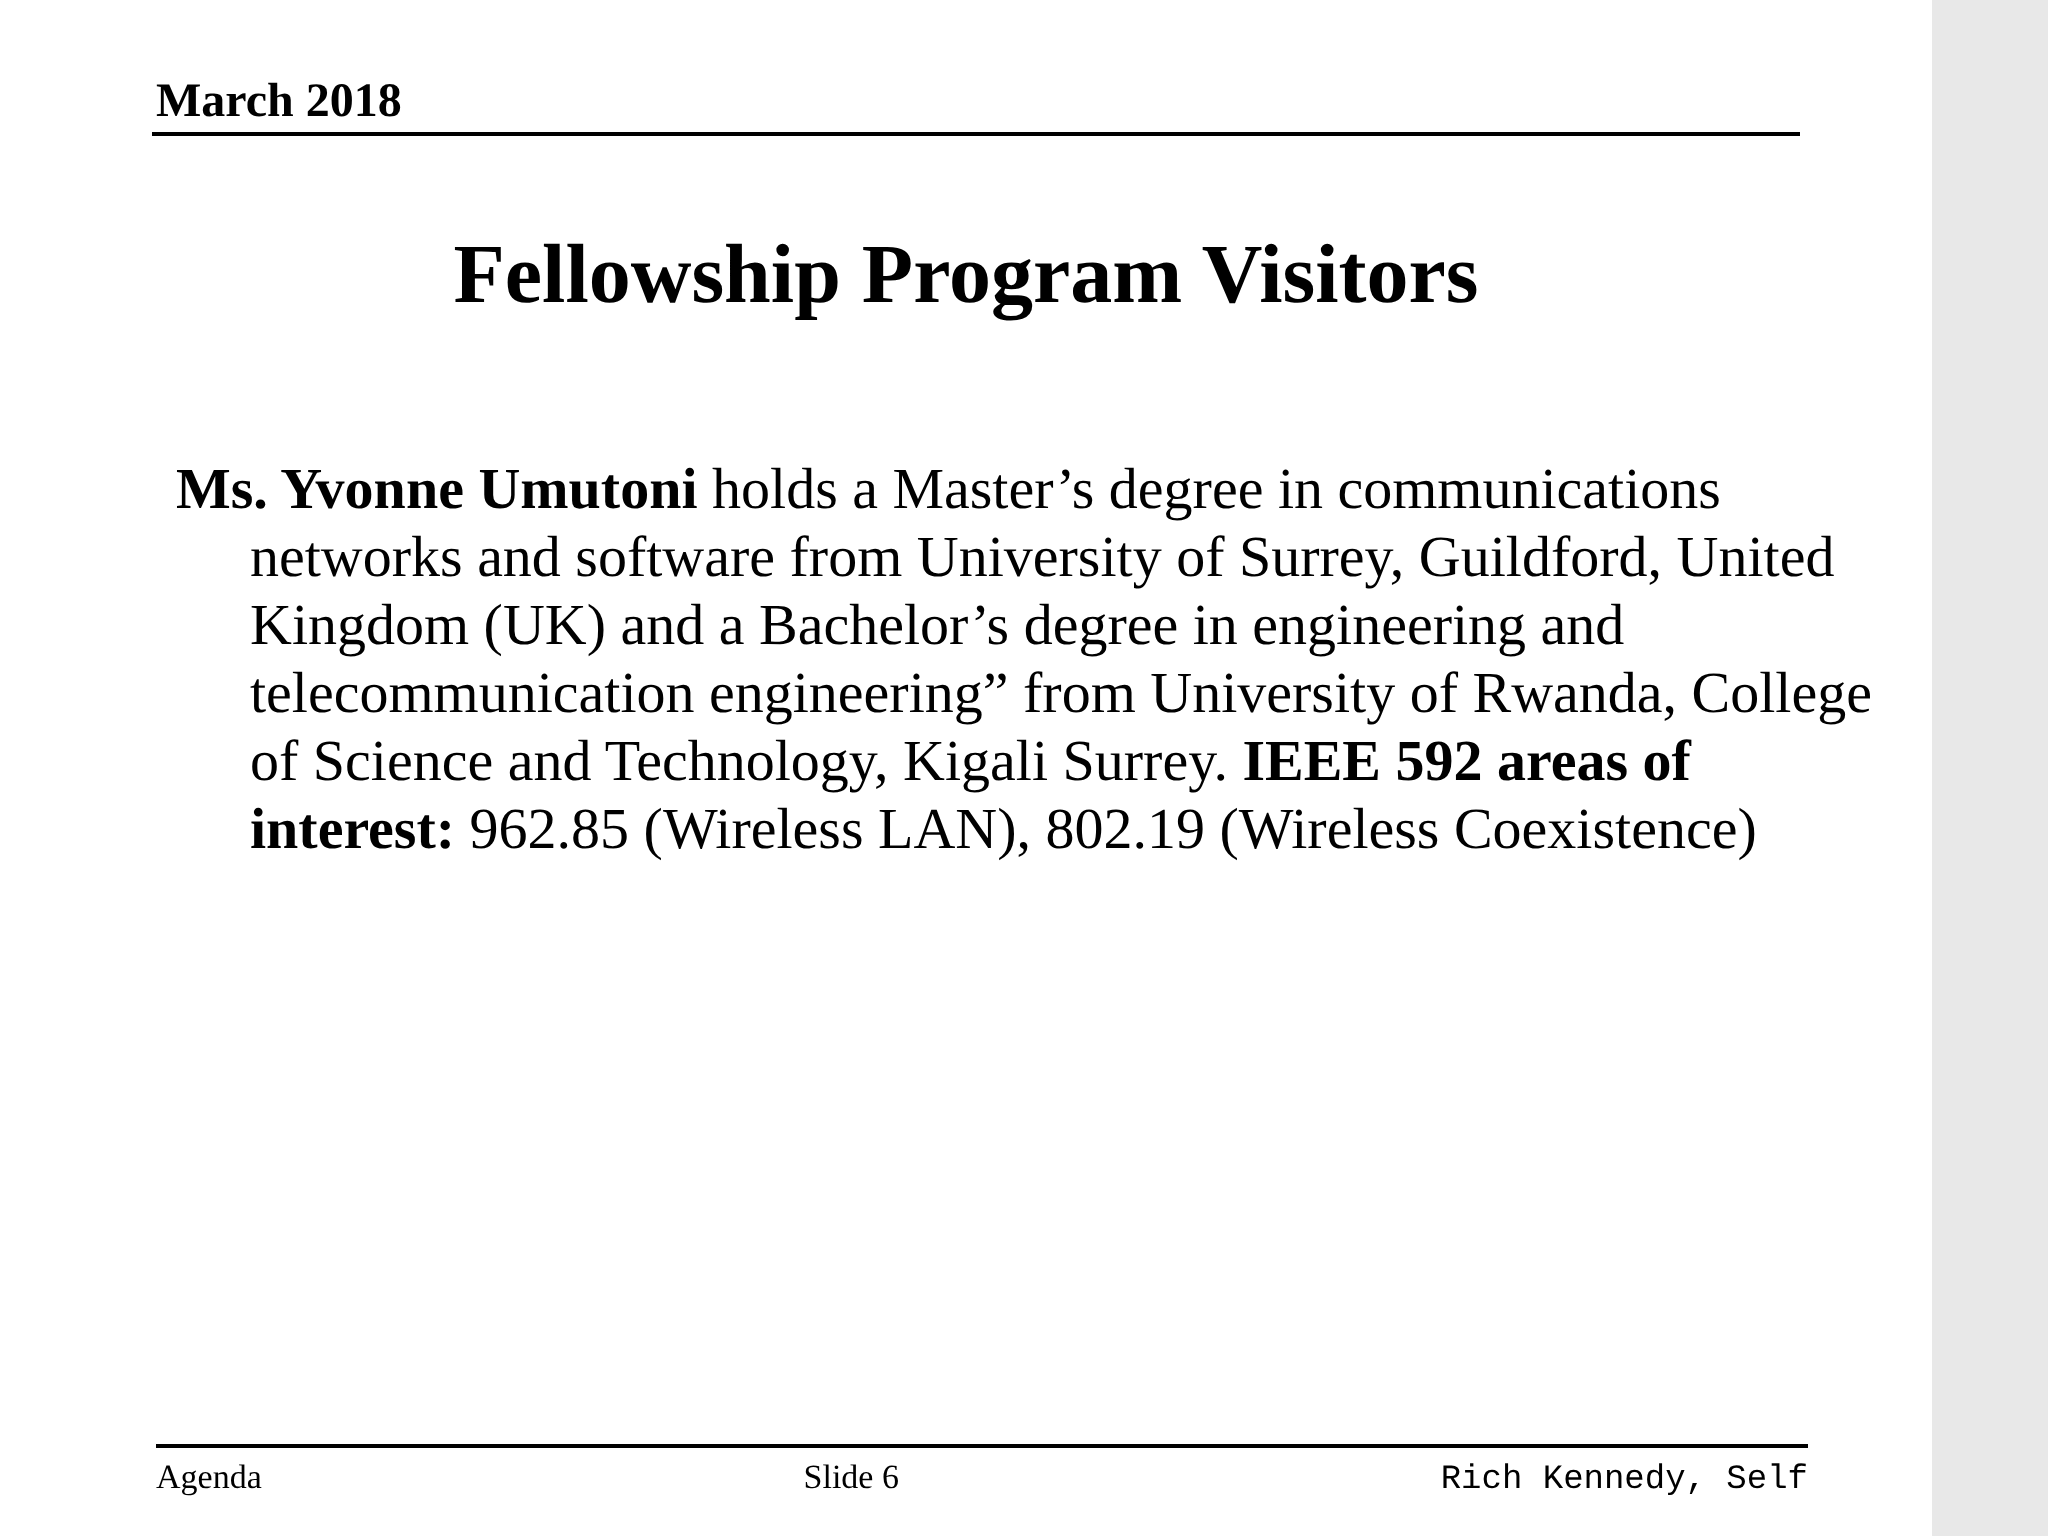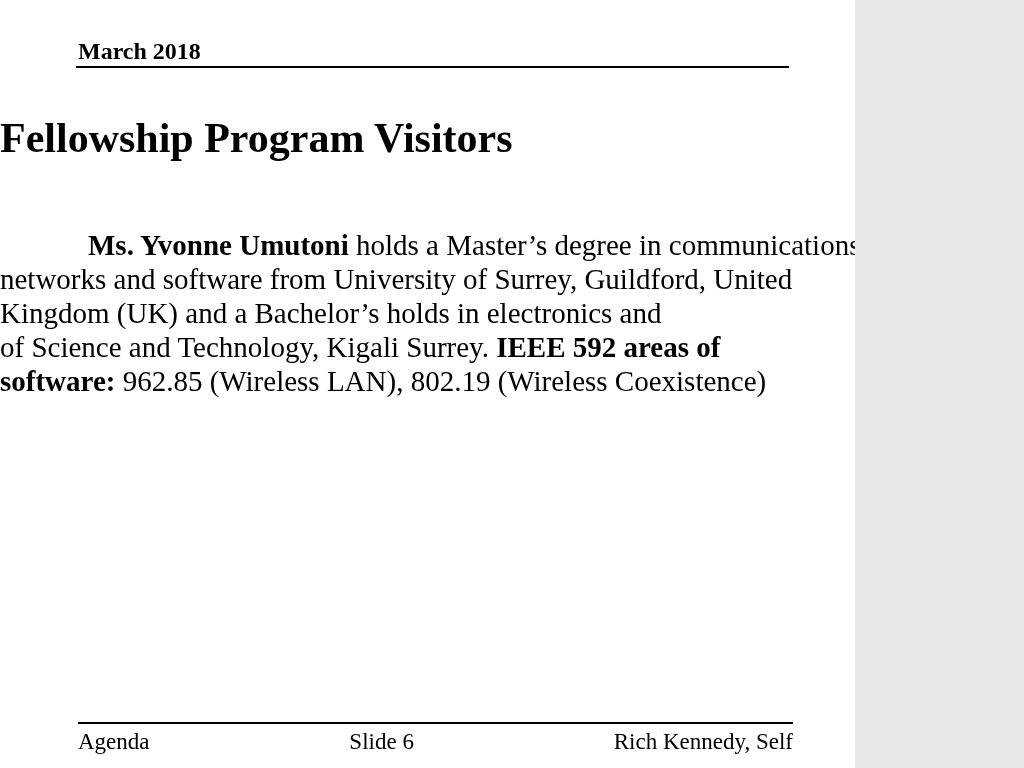--- a/index.html
+++ b/index.html
@@ -4,21 +4,21 @@
 <style>
   :root {
     --bg: #ffffff;
     --text: #000000;
     --rule: #000000;
   }
   * { margin: 0; padding: 0; box-sizing: border-box; }
   html, body { background: #e8e8e8; }
   .slide {
     position: relative;
-    width: 855px;
+    width: 966px;
     height: 768px;
     background: var(--bg);
     color: var(--text);
     font-family: "Liberation Serif", "DejaVu Serif", serif;
     overflow: hidden;
   }
   .header {
     position: absolute;
     top: 38px;
     left: 78px;
@@ -35,79 +35,81 @@
     top: 66px;
     left: 76px;
     right: 66px;
     border-top: 2px solid var(--rule);
   }
   .title {
     position: absolute;
     top: 114px;
     left: 0;
     width: 100%;
-    text-align: left;
+    text-align: center;
     font-size: 42px;
     font-weight: bold;
     white-space: nowrap;
   }
   .body {
     position: absolute;
     top: 228px;
     left: 0;
     right: 40px;
     font-size: 29px;
     line-height: 34px;
   }
   .body-line {
+    margin-left: 125px;
     white-space: nowrap;
   }
   .body-line.first {
     margin-left: 88px;
   }
   .footer-rule {
     position: absolute;
     top: 722px;
     left: 78px;
     right: 62px;
     border-top: 2px solid var(--rule);
   }
   .footer {
     position: absolute;
     top: 729px;
     left: 78px;
     right: 62px;
     display: flex;
     justify-content: space-between;
     align-items: baseline;
-    font-size: 23px;
+    font-size: 17px;
     white-space: nowrap;
   }
   .footer .center { text-align: center; }
-  .footer .right { text-align: left; }
+  .footer .right { text-align: left; font-family: Liberation Mono, monospace; }
 </style>
 </head>
 <body>
 
 <div class="slide">
 
   <div class="header">
     <span>March 2018</span>
   </div>
 
   <div class="header-rule"></div>
 
   <h1 class="title">Fellowship Program Visitors</h1>
 
   <div class="body">
       <div class="body-line first"><b>Ms. Yvonne Umutoni</b><span> holds a Master’s degree in communications</span></div>
       <div class="body-line"><span>networks and software from University of Surrey, Guildford, United</span></div>
-      <div class="body-line"><span>Kingdom (UK) and a Bachelor’s holds in electronics and</span></div>
+      <div class="body-line"><span>Kingdom (UK) and a Bachelor’s degree in engineering and</span></div>
+      <div class="body-line"><span>telecommunication engineering” from University of Rwanda, College</span></div>
       <div class="body-line"><span>of Science and Technology, Kigali Surrey. </span><b>IEEE 592 areas of</b></div>
-      <div class="body-line"><b>software:</b><span> 962.85 (Wireless LAN), 802.19 (Wireless Coexistence)</span></div>
+      <div class="body-line"><b>interest:</b><span> 962.85 (Wireless LAN), 802.19 (Wireless Coexistence)</span></div>
     </div>
 
   <div class="footer-rule"></div>
 
   <div class="footer">
     <span class="left">Agenda</span>
     <span class="center">Slide 6</span>
     <span class="right">Rich Kennedy, Self</span>
   </div>
 

